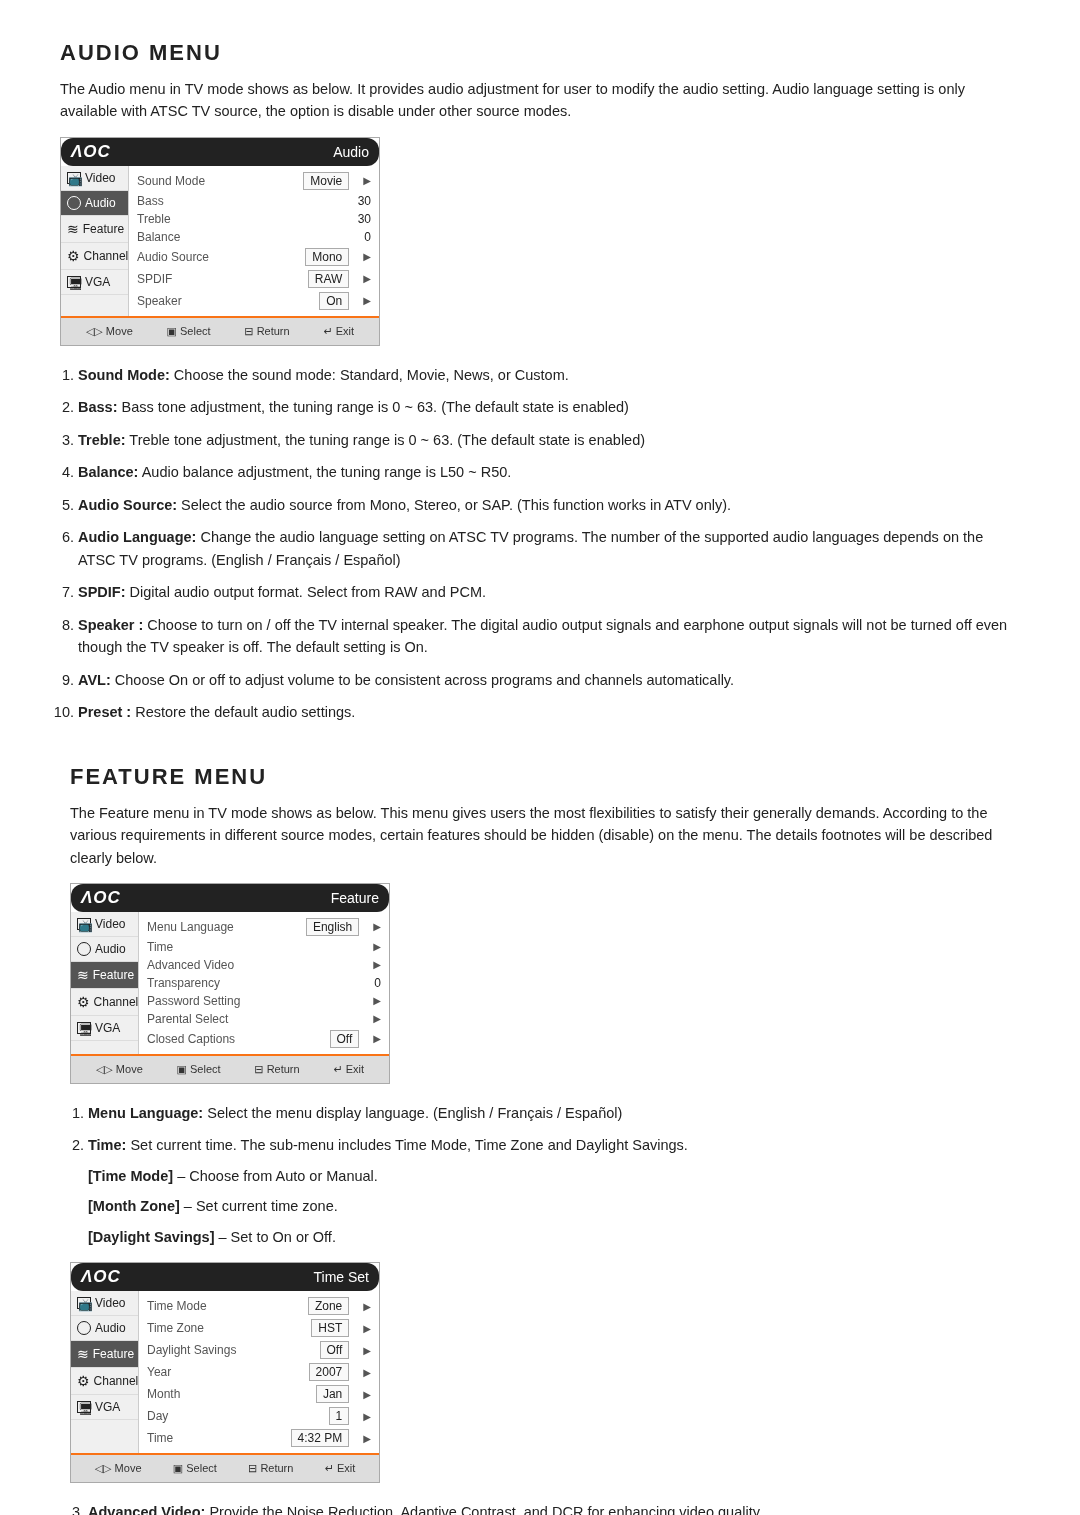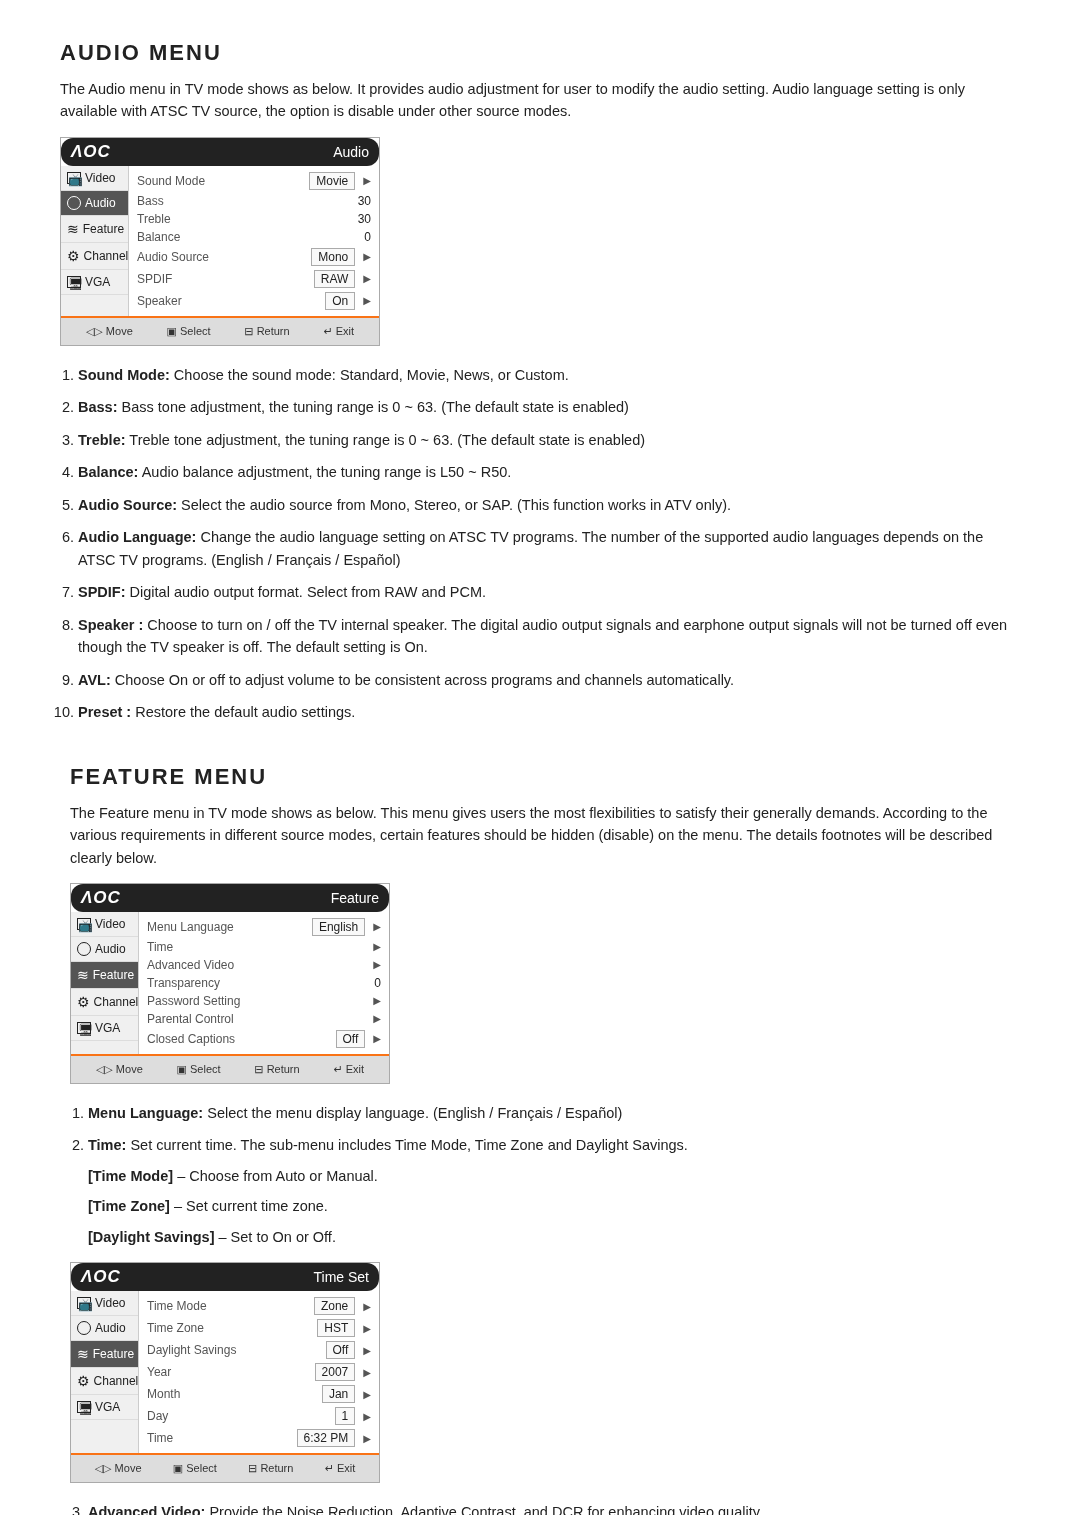--- a/index.html
+++ b/index.html
@@ -114,21 +114,21 @@
       color: #333;
       text-align: center;
     }
     .menu-row .row-label {
       color: #555;
       font-size: 12px;
     }
     .menu-row .row-value {
       display: flex;
       align-items: center;
-      gap: 8px;
+      gap: 14px;
       font-size: 12px;
       color: #222;
     }
     .menu-row .row-value .box-val {
       border: 1px solid #aaa;
       padding: 1px 6px;
       font-size: 12px;
       background: #f9f9f9;
     }
     .arrow-right {
@@ -345,21 +345,21 @@
             <span class="row-label">Transparency</span>
             <span class="row-value">0</span>
           </div>
           <div class="menu-row">
             <span class="row-label">Password Setting</span>
             <span class="row-value">
                 <span class="arrow-right">▶</span>
               </span>
           </div>
           <div class="menu-row">
-            <span class="row-label">Parental Control</span>
+            <span class="row-label">Parental Select</span>
             <span class="row-value">
                 <span class="arrow-right">▶</span>
               </span>
           </div>
           <div class="menu-row">
             <span class="row-label">Closed Captions</span>
             <span class="row-value">
                 <span class="box-val">Off</span>
                 <span class="arrow-right">▶</span>
               </span>
@@ -371,21 +371,21 @@
         <span>▣ Select</span>
         <span>⊟ Return</span>
         <span>↵ Exit</span>
       </div>
     </div>
 
     <ol class="num-list">
       <li><b>Menu Language:</b> Select the menu display language. (English / Français / Español)</li>
       <li><b>Time:</b> Set current time. The sub-menu includes Time Mode, Time Zone and Daylight Savings.
         <div class="bracket-note"><b>[Time Mode]</b> – Choose from Auto or Manual.</div>
-        <div class="bracket-note"><b>[Time Zone]</b> – Set current time zone.</div>
+        <div class="bracket-note"><b>[Month Zone]</b> – Set current time zone.</div>
         <div class="bracket-note"><b>[Daylight Savings]</b> – Set to On or Off.</div>
       </li>
     </ol>
 
     <div class="menu-box time-set">
       <div class="menu-header">
         <span class="aoc-logo">ΛOC</span>
         <span class="menu-label">Time Set</span>
       </div>
       <div class="menu-body">
@@ -450,21 +450,21 @@
           <div class="menu-row">
             <span class="row-label">Day</span>
             <span class="row-value">
                 <span class="box-val">1</span>
                 <span class="arrow-right">▶</span>
               </span>
           </div>
           <div class="menu-row">
             <span class="row-label">Time</span>
             <span class="row-value">
-                <span class="box-val">6:32 PM</span>
+                <span class="box-val">4:32 PM</span>
                 <span class="arrow-right">▶</span>
               </span>
           </div>
         </div>
       </div>
       <div class="menu-footer">
         <span>◁▷ Move</span>
         <span>▣ Select</span>
         <span>⊟ Return</span>
         <span>↵ Exit</span>

